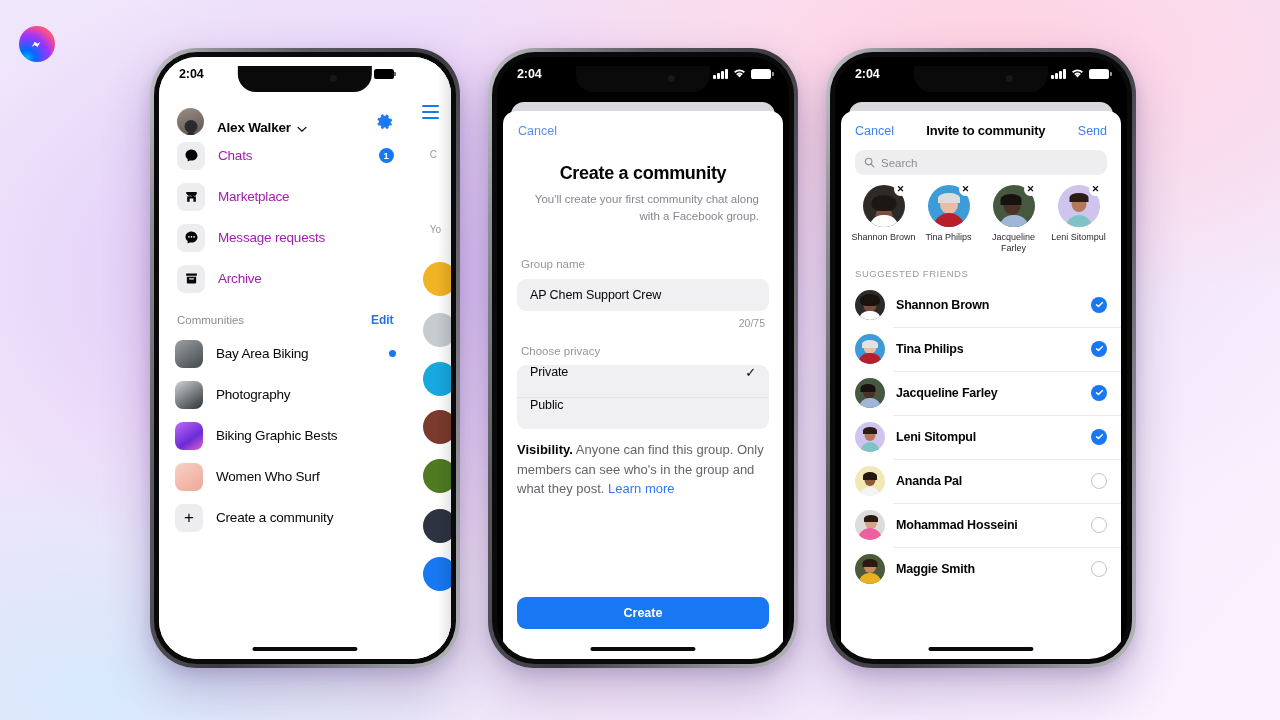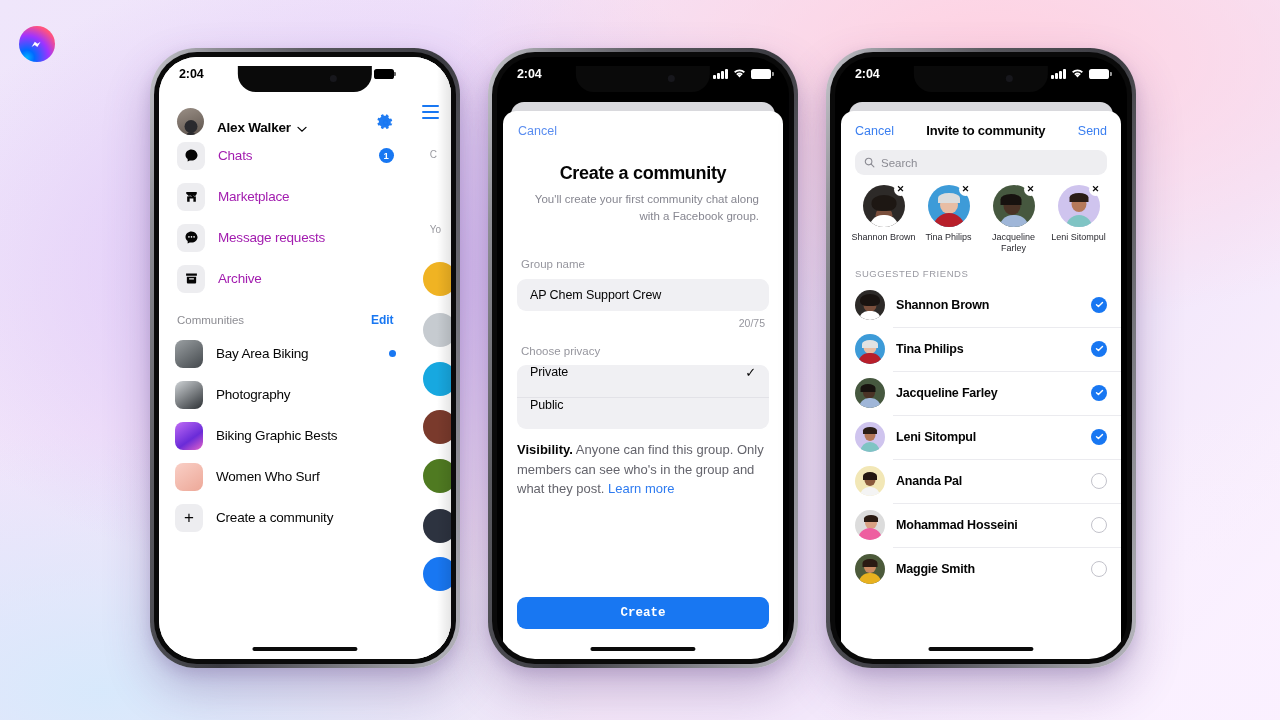--- a/index.html
+++ b/index.html
@@ -165,21 +165,21 @@
   .p2-opts { margin: 8px 14px 0; border-radius: 9px; overflow: hidden; background: #f0f0f3; }
   .p2-opt {
     height: 32px; display:flex; align-items:flex-start; padding: 0 13px;
     font-size: 12.5px; color:#050505; letter-spacing:-0.1px;
   }
   .p2-opt + .p2-opt { border-top: 1px solid #e2e2e7; }
   .p2-opt .ck { margin-left:auto; font-size: 13px; color:#050505; }
   .p2-vis { margin: 11px 14px 0; font-size: 13px; color:#64646c; line-height: 1.5; }
   .p2-vis b { color:#050505; font-weight:700; }
   .p2-vis a { color:#2e7bf0; text-decoration:none; }
-  .p2-btnwrap { margin-top:auto; padding: 0 14px 30px; font-family: Liberation Mono, monospace; }
+  .p2-btnwrap { margin-top:auto; padding: 0 14px 30px; }
   .p2-create {
     height: 32px; border-radius: 9px; background:#1877f2; color:#fff;
     display:flex; align-items:center; justify-content:center; font-size: 12.5px; font-weight:700;
   }
 
   
   .p3-nav { display:flex; align-items:center; padding: 12px 14px 0; }
   .p3-nav .l { font-size: 12.5px; color:#3b7ff0; }
   .p3-nav .c { flex:1; text-align:center; font-size: 13px; font-weight:700; color:#050505; letter-spacing:-0.2px;}
   .p3-nav .r { font-size: 12.5px; color:#3b7ff0; font-weight:500; }

